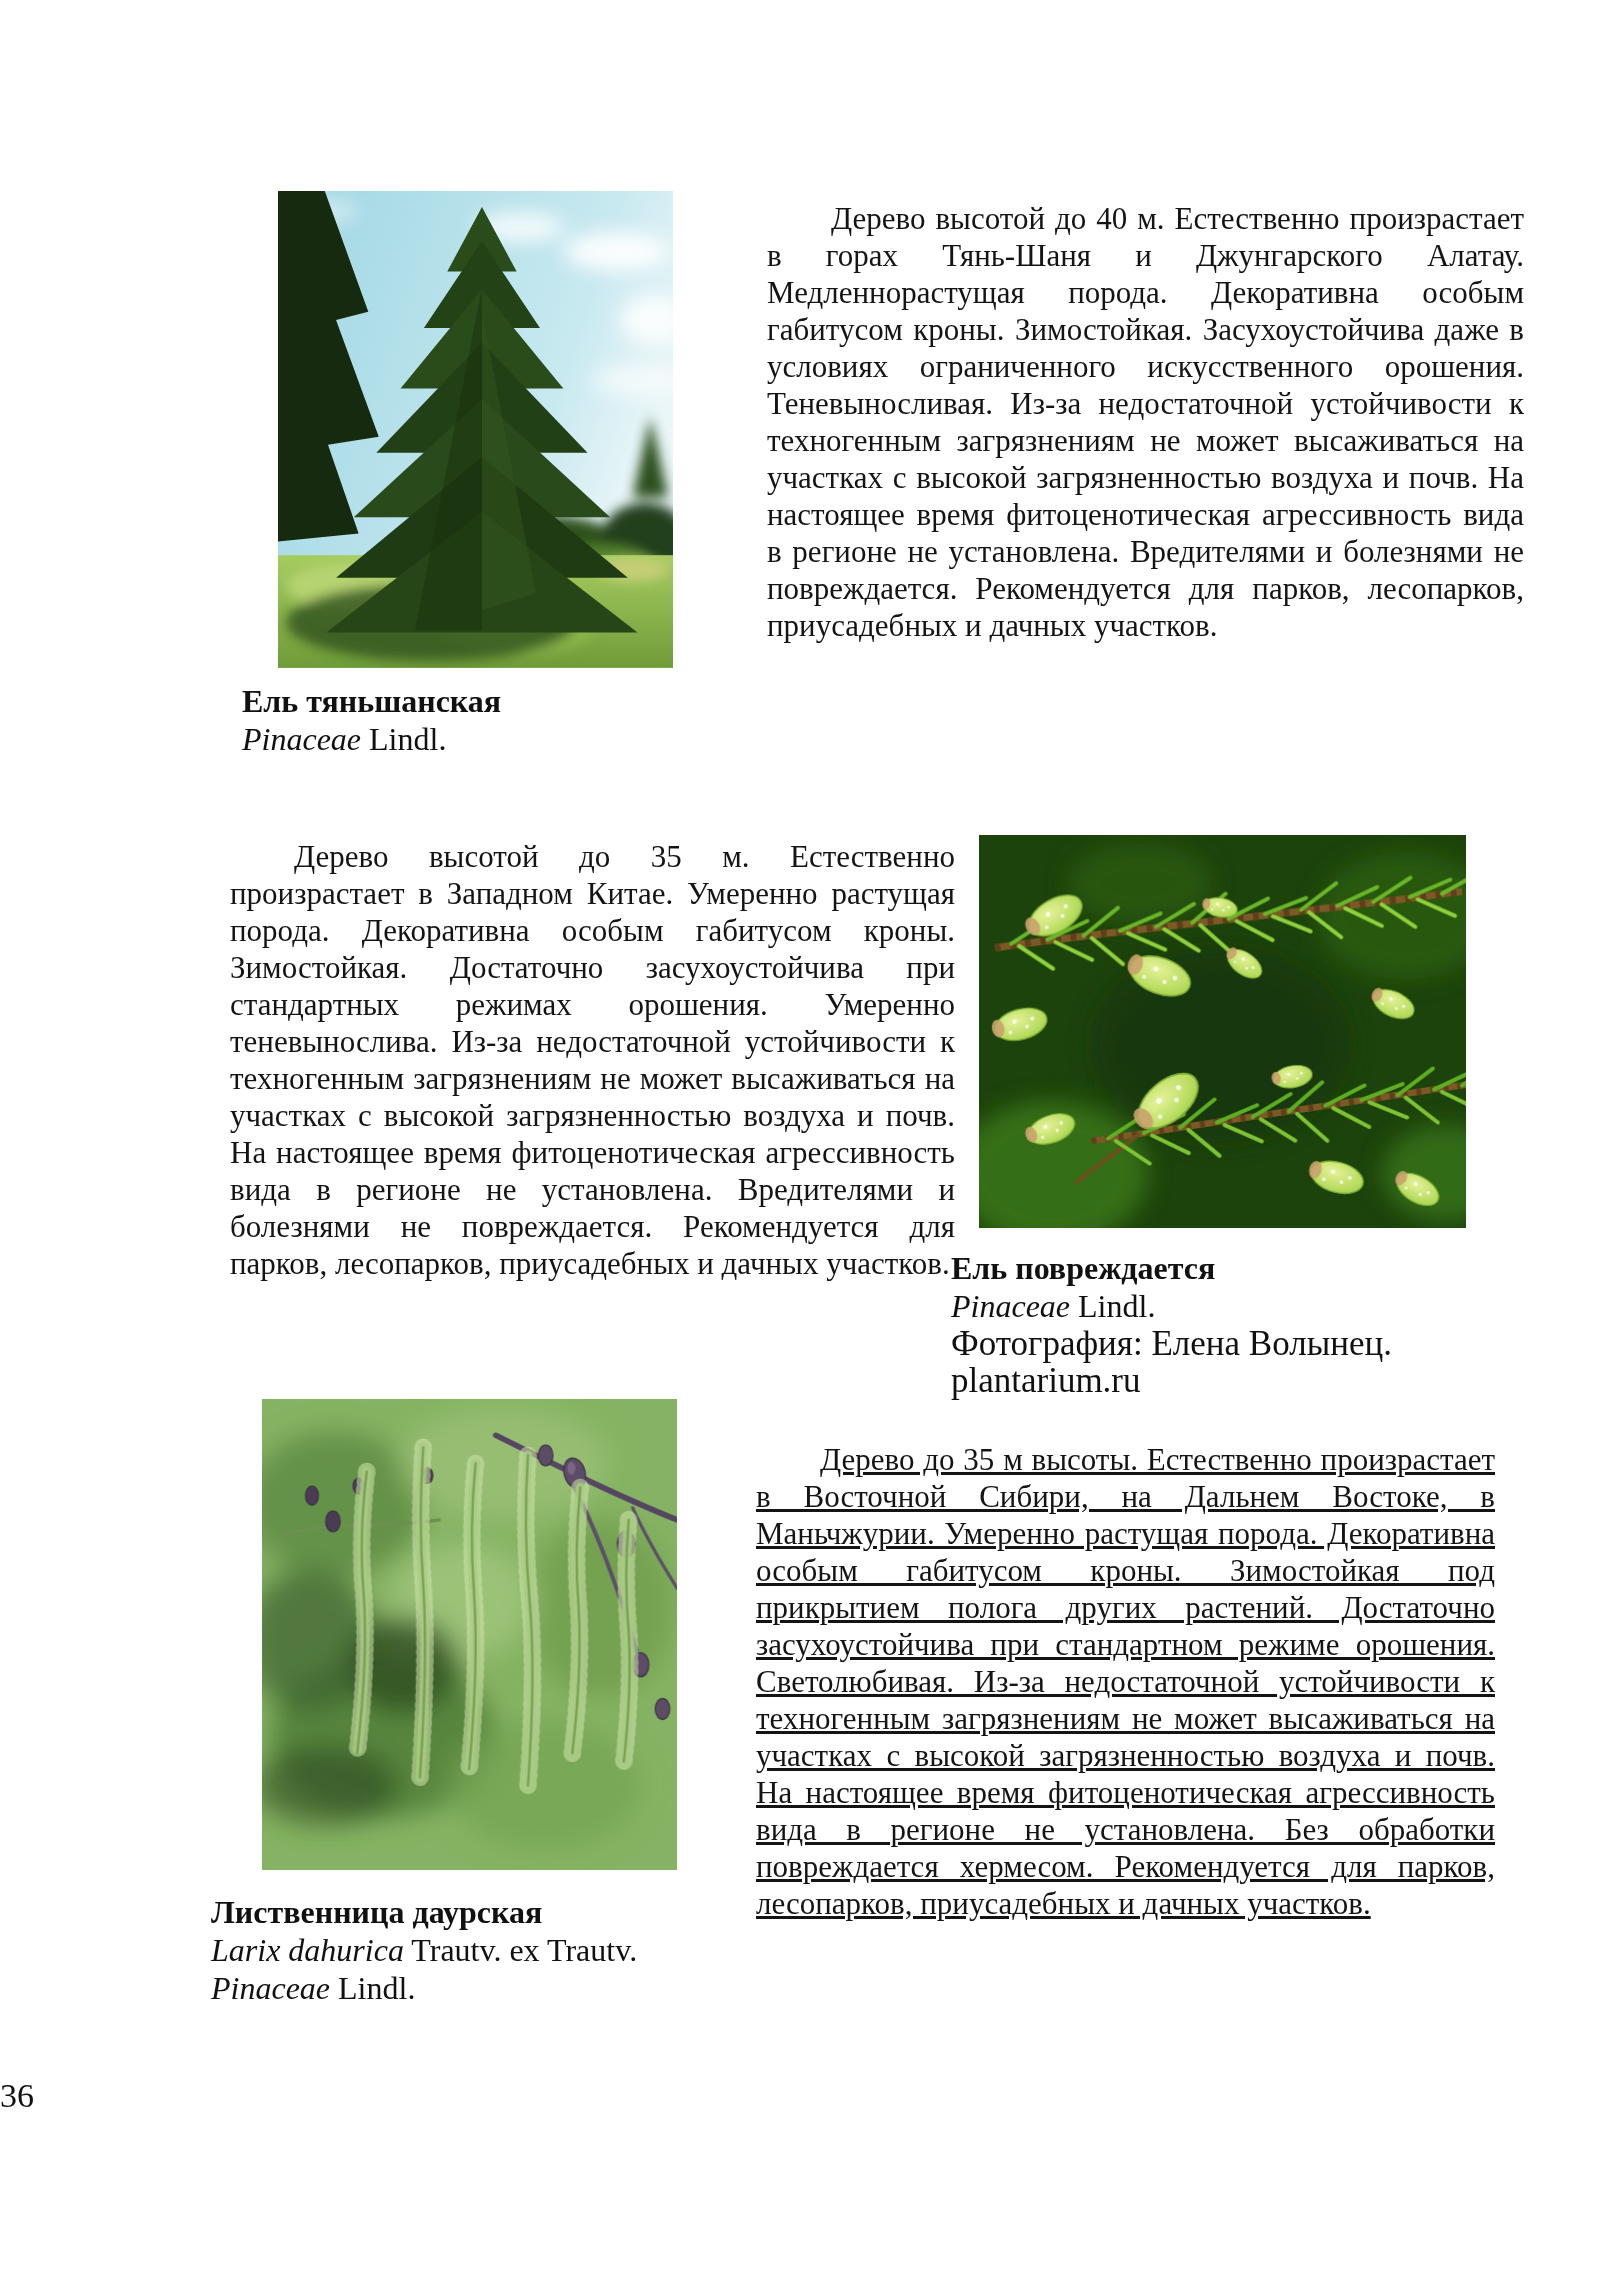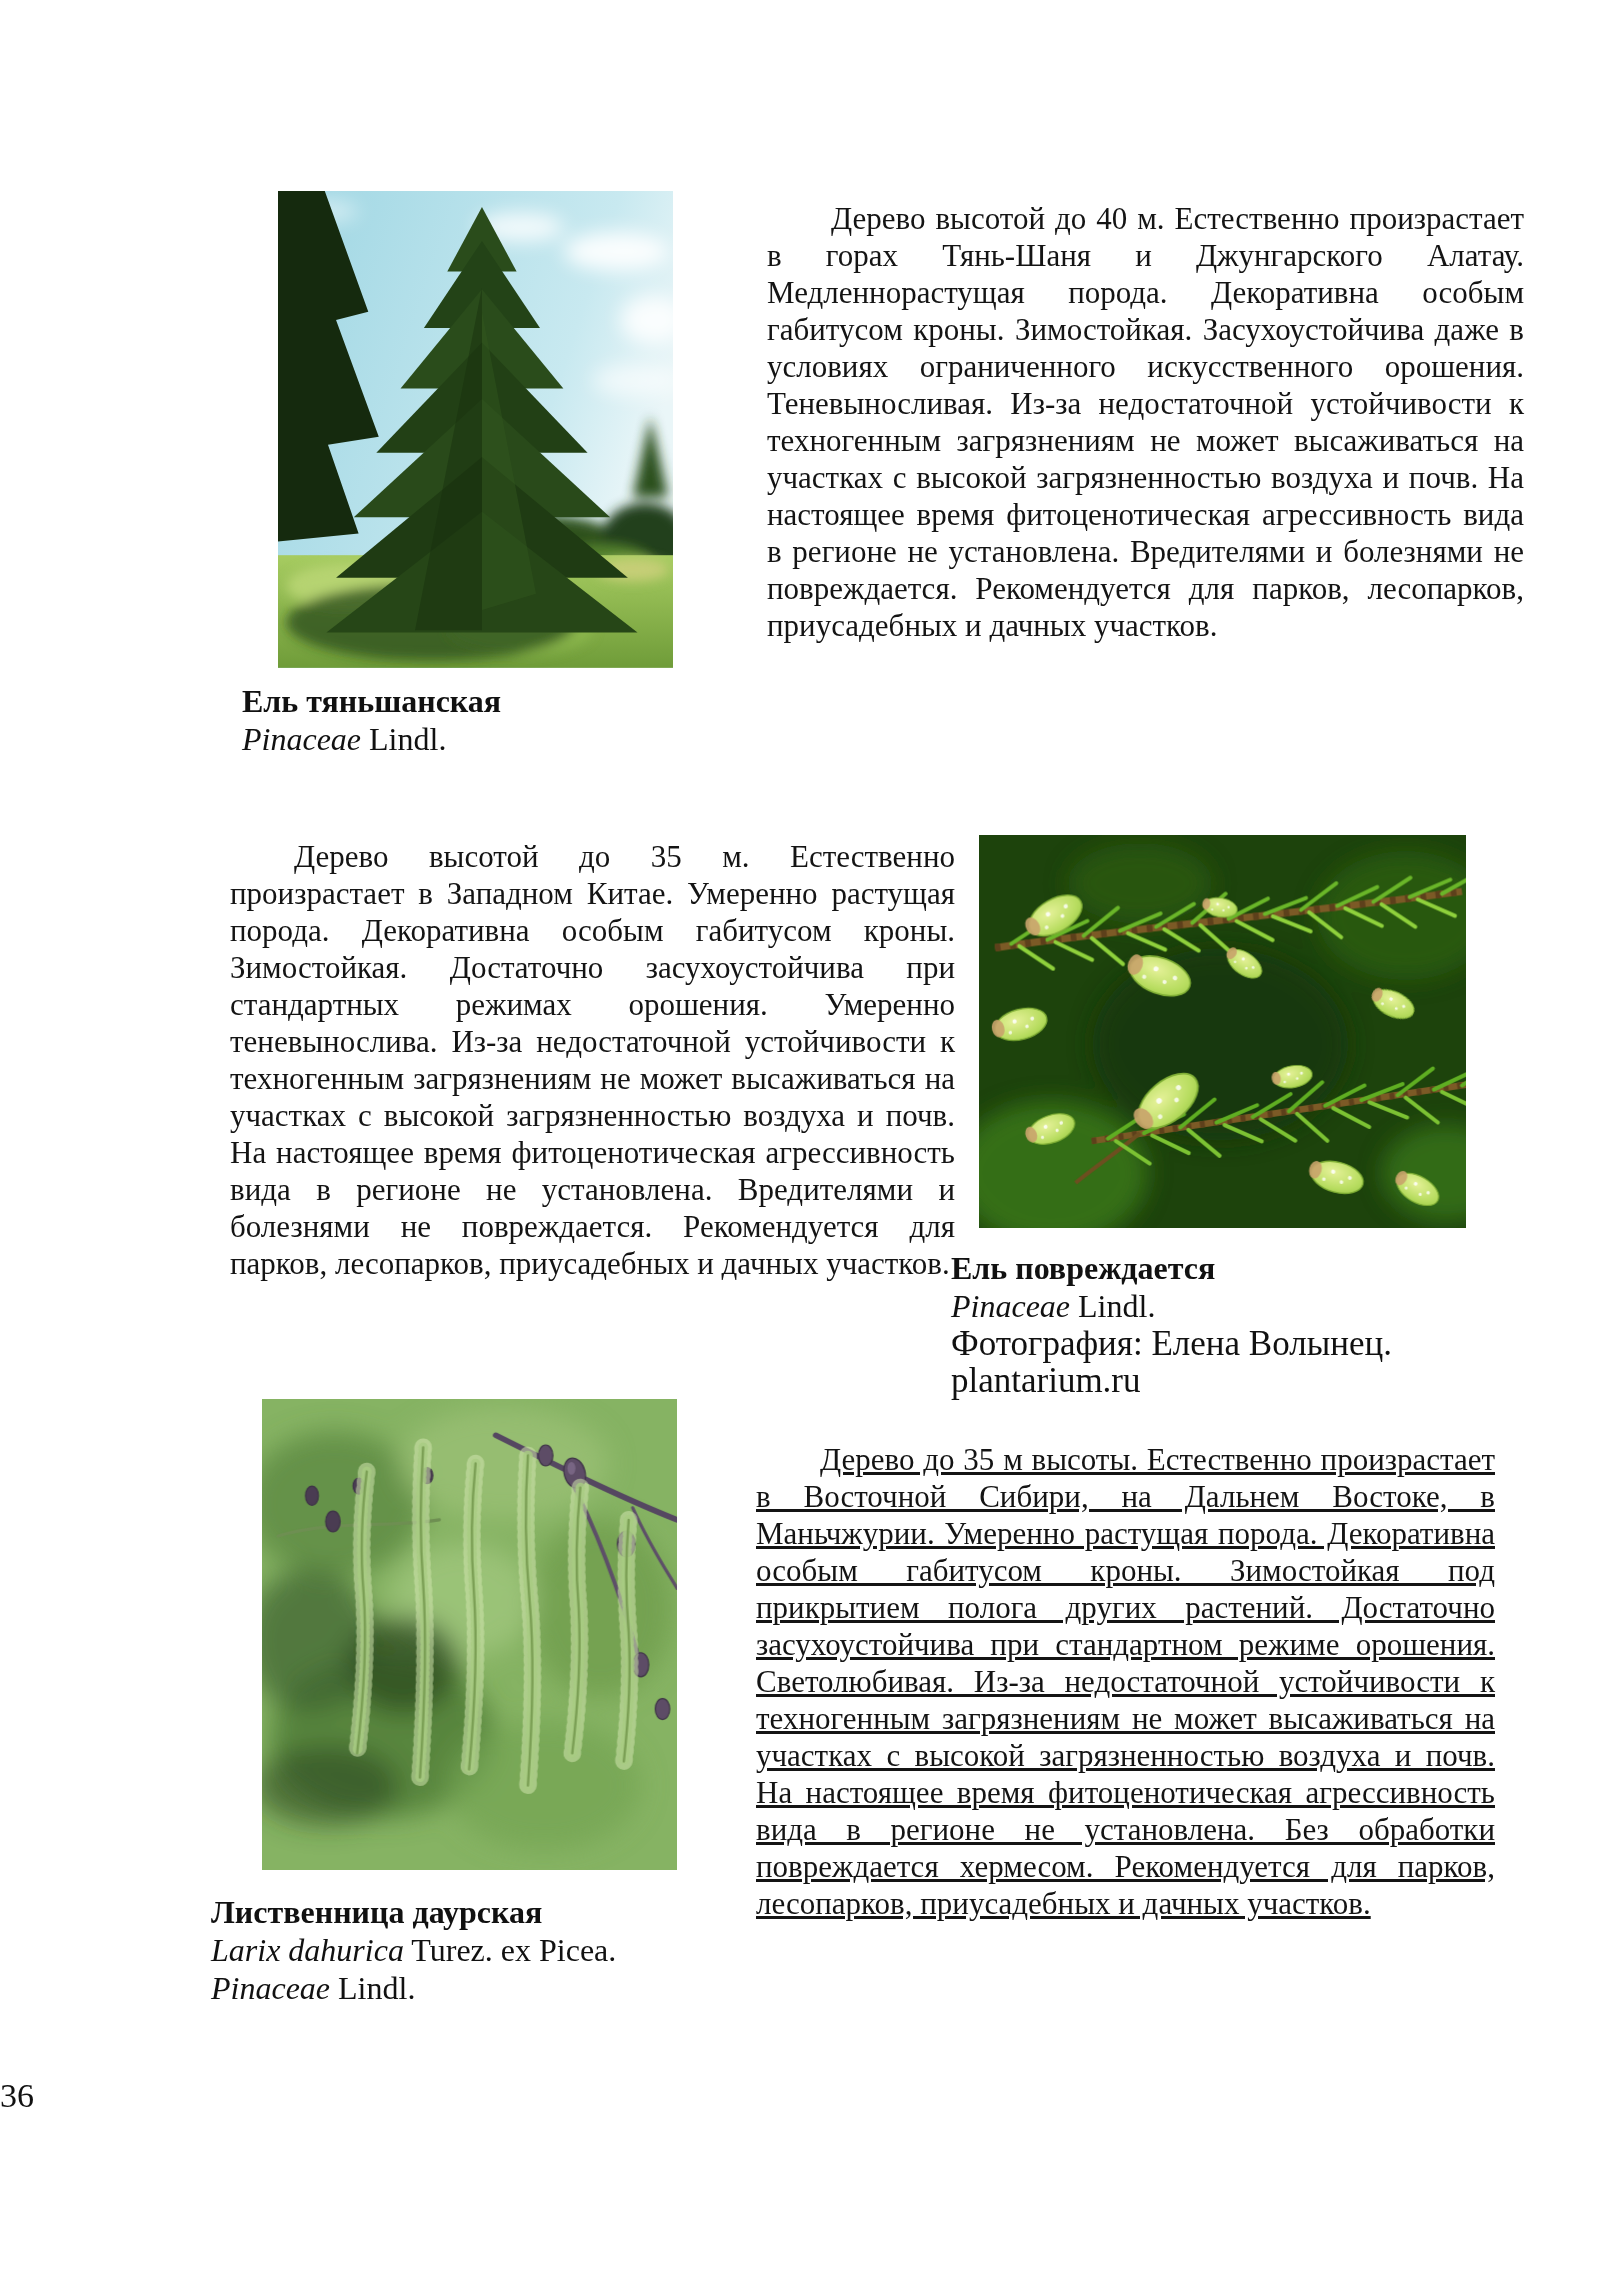--- a/index.html
+++ b/index.html
@@ -293,21 +293,21 @@
           <path d="M330,70 q-6,90 2,180 q8,90 -2,230"></path>
           <path d="M395,110 q-8,80 -2,150 q4,80 -8,180"></path>
           <path d="M455,150 q-6,70 0,140 q4,70 -6,160"></path>
         </g>
       </g>
     </svg>
   </div>
 
   <div class="caption" id="caption-3">
     <div class="cap-name">Лиственница даурская</div>
-    <div><span class="latin">Larix dahurica</span> <span>Turez. ex Picea.</span></div>
+    <div><span class="latin">Larix dahurica</span> <span>Trautv. ex Trautv.</span></div>
     <div><span class="latin">Pinaceae</span> <span>Lindl.</span></div>
   </div>
 
   <div class="para" id="para-3">Дерево до 35 м высоты. Естественно произрастает в Восточной Сибири, на Дальнем Востоке, в Маньчжурии. Умеренно растущая порода. Декоративна особым габиту­сом кроны. Зимостойкая под прикрытием полога других растений. Достаточно засухоустойчива при стандартном режиме орошения. Светолюбивая. Из-за недостаточной устойчивости к техногенным загрязнениям не может высаживаться на участках с высокой загрязненностью воздуха и почв. На настоящее время фитоценотическая агрессивность вида в регионе не установлена. Без обра­ботки повреждается хермесом. Рекомендуется для пар­ков, лесопарков, приусадебных и дачных участков.</div>
 
   <div class="page-number">36</div>
 
 </div>
 
 

